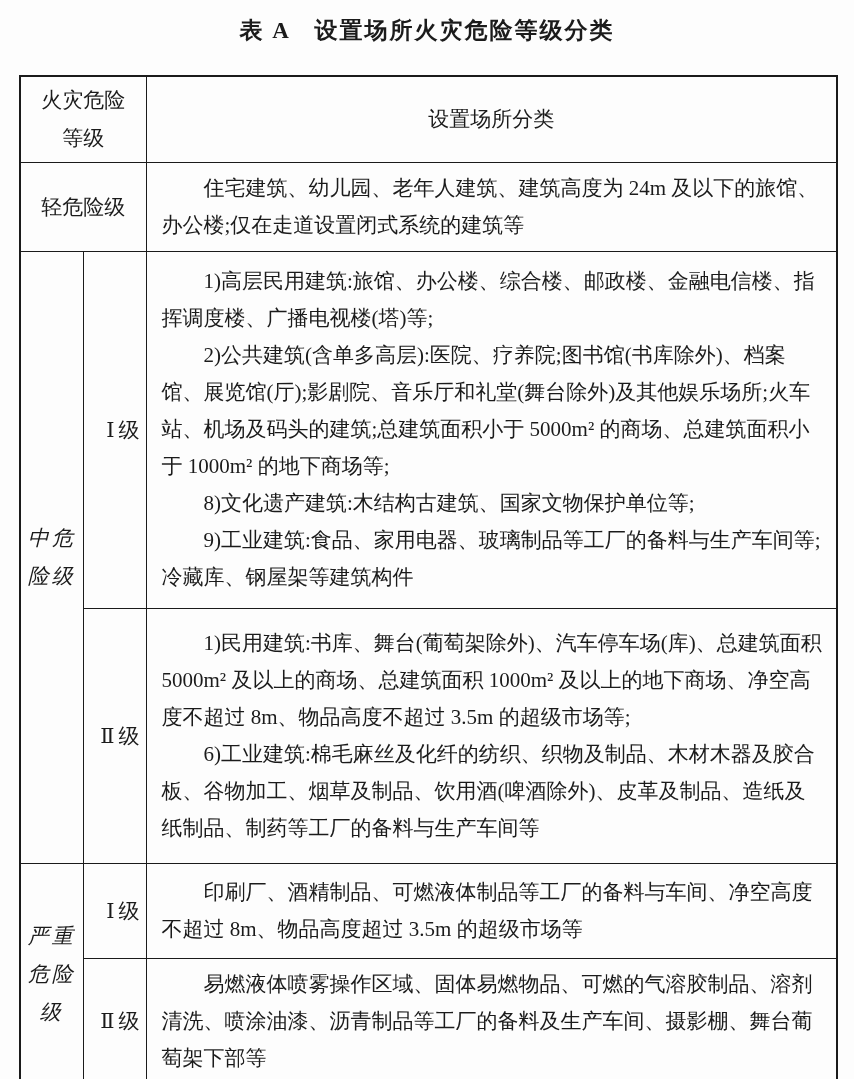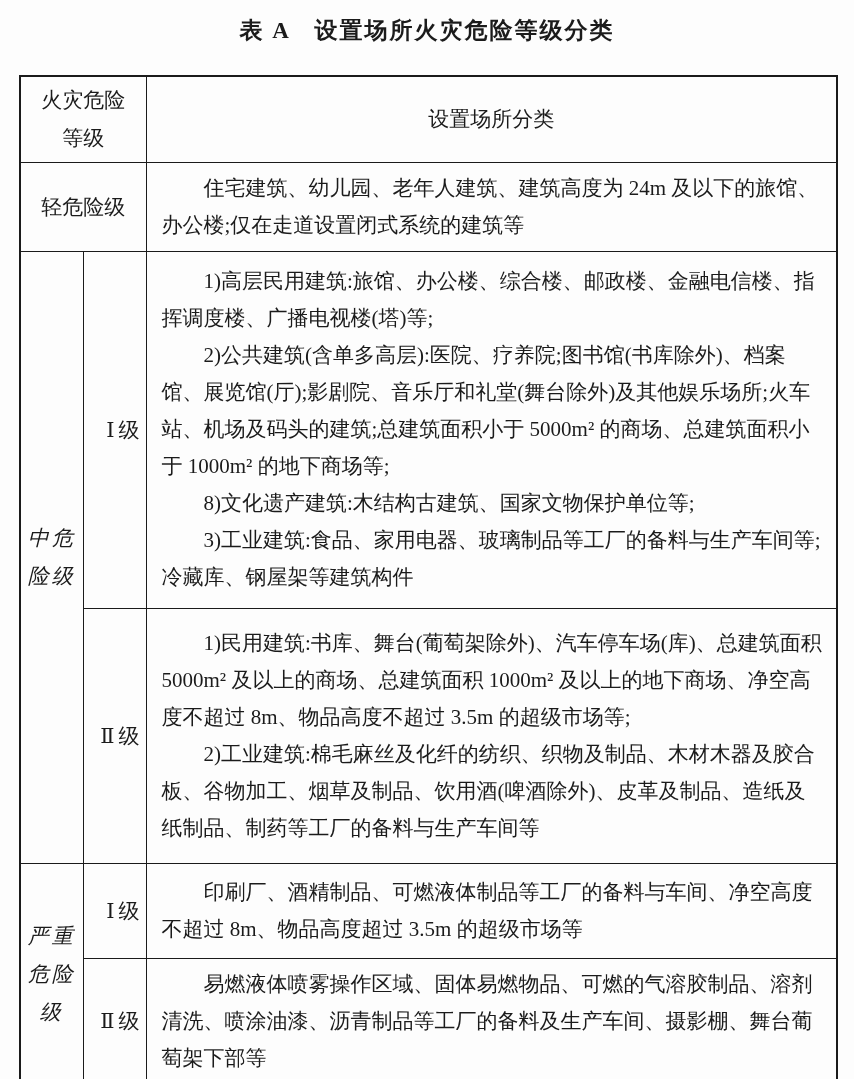--- a/index.html
+++ b/index.html
@@ -87,29 +87,29 @@
     <tr class="r-med1">
       <td rowspan="2" class="label-cell group-label">
         <div>中危</div>
         <div>险级</div>
       </td>
       <td class="label-cell grade-label">Ⅰ级</td>
       <td class="content-cell">
         <p>1)高层民用建筑:旅馆、办公楼、综合楼、邮政楼、金融电信楼、指挥调度楼、广播电视楼(塔)等;</p>
         <p>2)公共建筑(含单多高层):医院、疗养院;图书馆(书库除外)、档案馆、展览馆(厅);影剧院、音乐厅和礼堂(舞台除外)及其他娱乐场所;火车站、机场及码头的建筑;总建筑面积小于 5000m² 的商场、总建筑面积小于 1000m² 的地下商场等;</p>
         <p>8)文化遗产建筑:木结构古建筑、国家文物保护单位等;</p>
-        <p>3)工业建筑:食品、家用电器、玻璃制品等工厂的备料与生产车间等;冷藏库、钢屋架等建筑构件</p>
+        <p>9)工业建筑:食品、家用电器、玻璃制品等工厂的备料与生产车间等;冷藏库、钢屋架等建筑构件</p>
       </td>
     </tr>
 
     <tr class="r-med2">
       <td class="label-cell grade-label">Ⅱ级</td>
       <td class="content-cell">
         <p>1)民用建筑:书库、舞台(葡萄架除外)、汽车停车场(库)、总建筑面积 5000m² 及以上的商场、总建筑面积 1000m² 及以上的地下商场、净空高度不超过 8m、物品高度不超过 3.5m 的超级市场等;</p>
-        <p>2)工业建筑:棉毛麻丝及化纤的纺织、织物及制品、木材木器及胶合板、谷物加工、烟草及制品、饮用酒(啤酒除外)、皮革及制品、造纸及纸制品、制药等工厂的备料与生产车间等</p>
+        <p>6)工业建筑:棉毛麻丝及化纤的纺织、织物及制品、木材木器及胶合板、谷物加工、烟草及制品、饮用酒(啤酒除外)、皮革及制品、造纸及纸制品、制药等工厂的备料与生产车间等</p>
       </td>
     </tr>
 
     <tr class="r-sev1">
       <td rowspan="2" class="label-cell group-label">
         <div>严重</div>
         <div>危险</div>
         <div>级</div>
       </td>
       <td class="label-cell grade-label">Ⅰ级</td>

